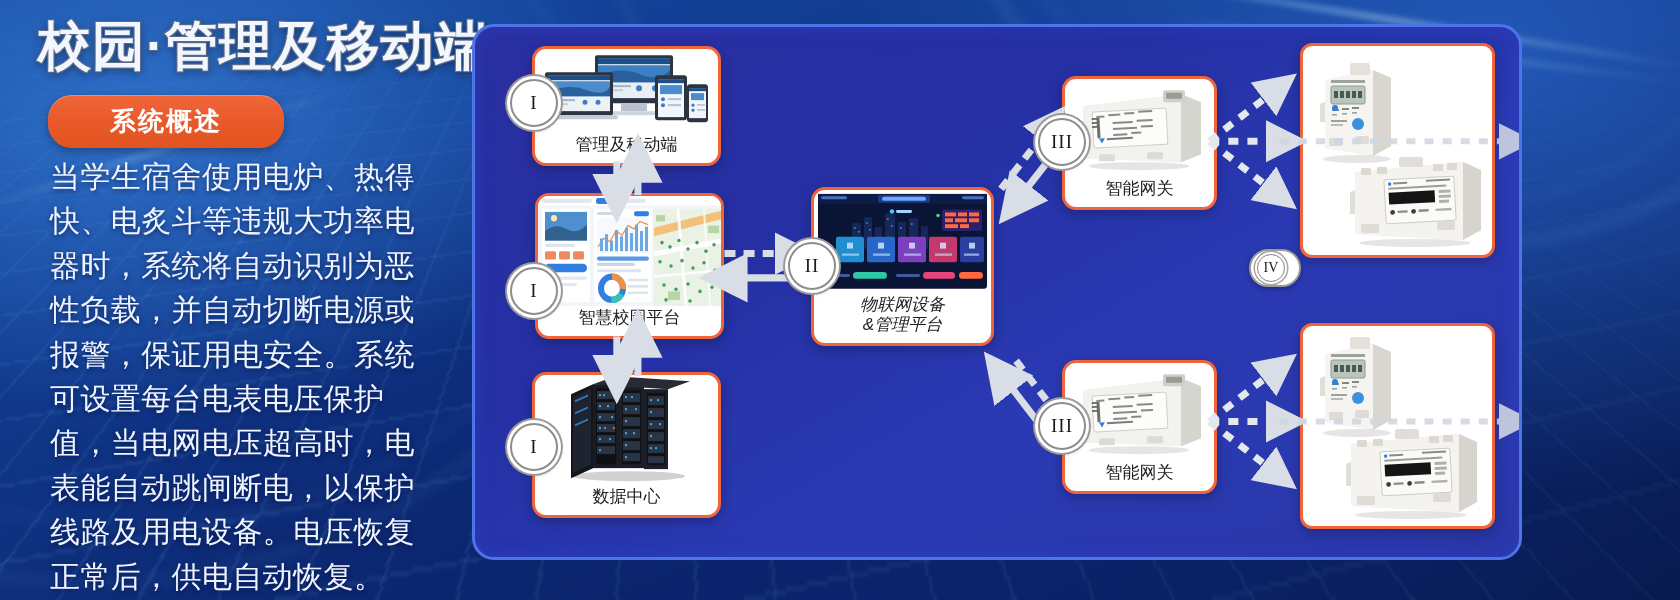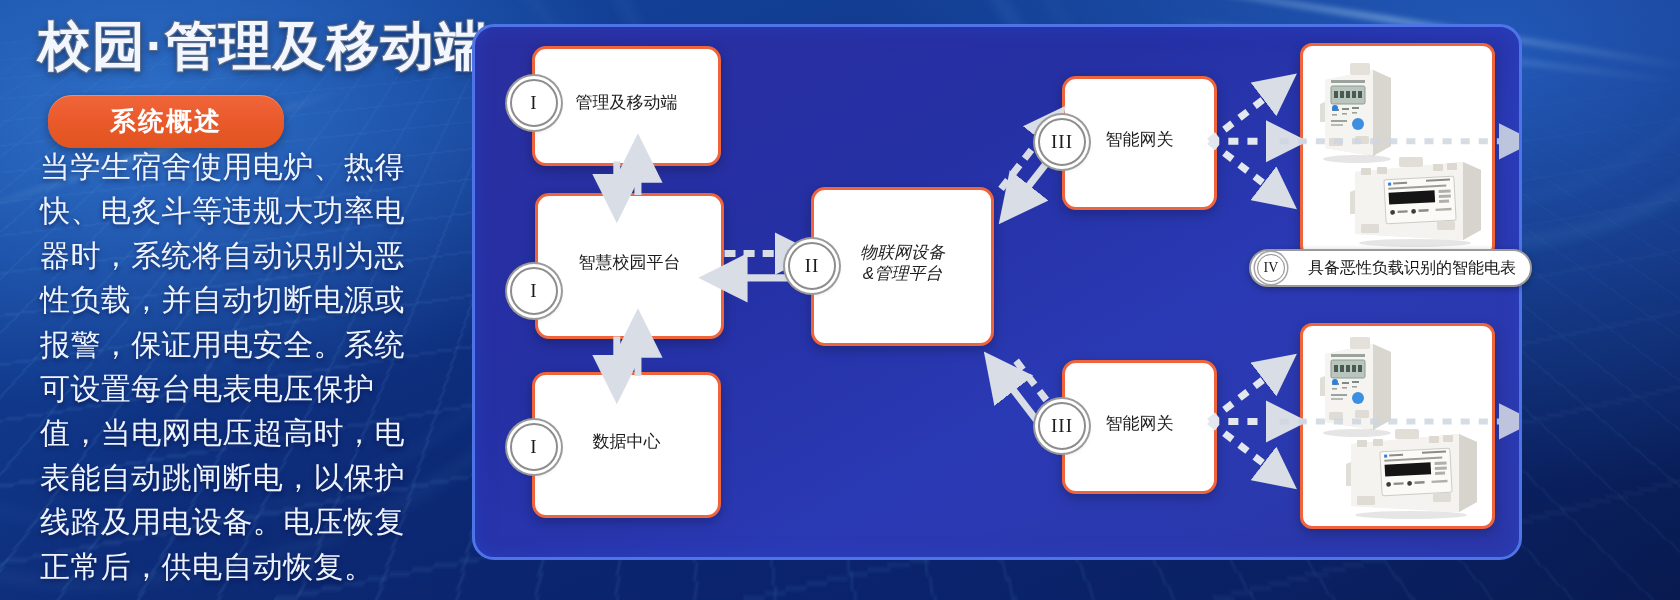--- a/index.html
+++ b/index.html
@@ -62,37 +62,37 @@
     box-shadow:0 3px 10px rgba(0,0,0,.32), inset 0 1px 0 rgba(255,255,255,.25);
     color:#ffffff;font-size:26px;font-weight:bold;letter-spacing:2px;
     text-align:center;
   }
   .body-text{
     position:absolute;left:40px;top:145px;width:395px;
     color:#eef4ff;font-size:30px;line-height:1.48;
     letter-spacing:.4px;
     text-shadow:0 2px 5px rgba(0,10,50,.6);
   }
-  .body-text p{margin:0;}
+  .body-text p{margin:10px;}
 
   
   .diagram{
     position:absolute;left:472px;top:24px;width:1044px;height:530px;
     background:linear-gradient(150deg,#2a2fa0 0%,#2530a4 35%,#2a3ab4 62%,#2b37a8 100%);
     border:3px solid #4f74e8;border-radius:22px;
     box-shadow:0 0 18px rgba(40,70,200,.55) inset;
     overflow:hidden;
   }
   .diagram-inner{position:absolute;inset:0;}
 
   
   .card{
     position:absolute;background:#ffffff;border:3px solid #f0643c;border-radius:14px;
     box-shadow:0 4px 12px rgba(0,0,0,.25);
-    display:flex;flex-direction:row;align-items:center;justify-content:flex-start;
+    display:flex;flex-direction:column;align-items:center;justify-content:flex-start;
     overflow:hidden;
   }
   .card .thumb{width:100%;flex:1;display:flex;align-items:center;justify-content:center;overflow:hidden;}
   .card .cap{
     width:100%;text-align:center;color:#1d1d1d;font-size:17px;line-height:1.22;
     padding:2px 0 7px 0;font-weight:500;
   }
   .card .cap .l2{display:block;}
 
   
@@ -105,21 +105,21 @@
     letter-spacing:1px;z-index:30;
   }
 
   
   .meter-panel{
     position:absolute;background:#ffffff;border:3px solid #f0643c;border-radius:12px;
     box-shadow:0 4px 12px rgba(0,0,0,.25);overflow:hidden;
   }
   .meter-label{
     position:absolute;background:#ffffff;border:2px solid #9a9a9a;border-radius:20px;
-    height:34px;display:flex;align-items:center;gap:23px;padding:0 14px 0 6px;
+    height:34px;display:flex;align-items:center;gap:0;padding:0 14px 0 6px;
     z-index:40;box-shadow:0 2px 6px rgba(0,0,0,.3);
   }
   .meter-label .mini{
     width:26px;height:26px;border-radius:50%;border:1.5px solid #8d8d8d;
     display:flex;align-items:center;justify-content:center;
     font-family:"Liberation Serif","DejaVu Serif",serif;font-size:14px;color:#1b1b1b;
     box-shadow:0 0 0 2px #fff, 0 0 0 3.5px #a5a5a5;
   }
   .meter-label .mtxt{font-size:16px;color:#151515;white-space:nowrap;font-weight:500;}
 
@@ -753,16 +753,15 @@
             <ellipse cx="64" cy="85" rx="56" ry="4" fill="#000" opacity=".10"></ellipse>
           </g>
         </svg>
       </div>
 
     </div>
   </div>
 
   <div class="meter-label" style="left:1249px;top:249px;">
     <span class="mini">IV</span>
-    <span class="mtxt">具备恶性负载识别的智能电表</span>
   </div>
 
 </div>
 
 </body></html>

